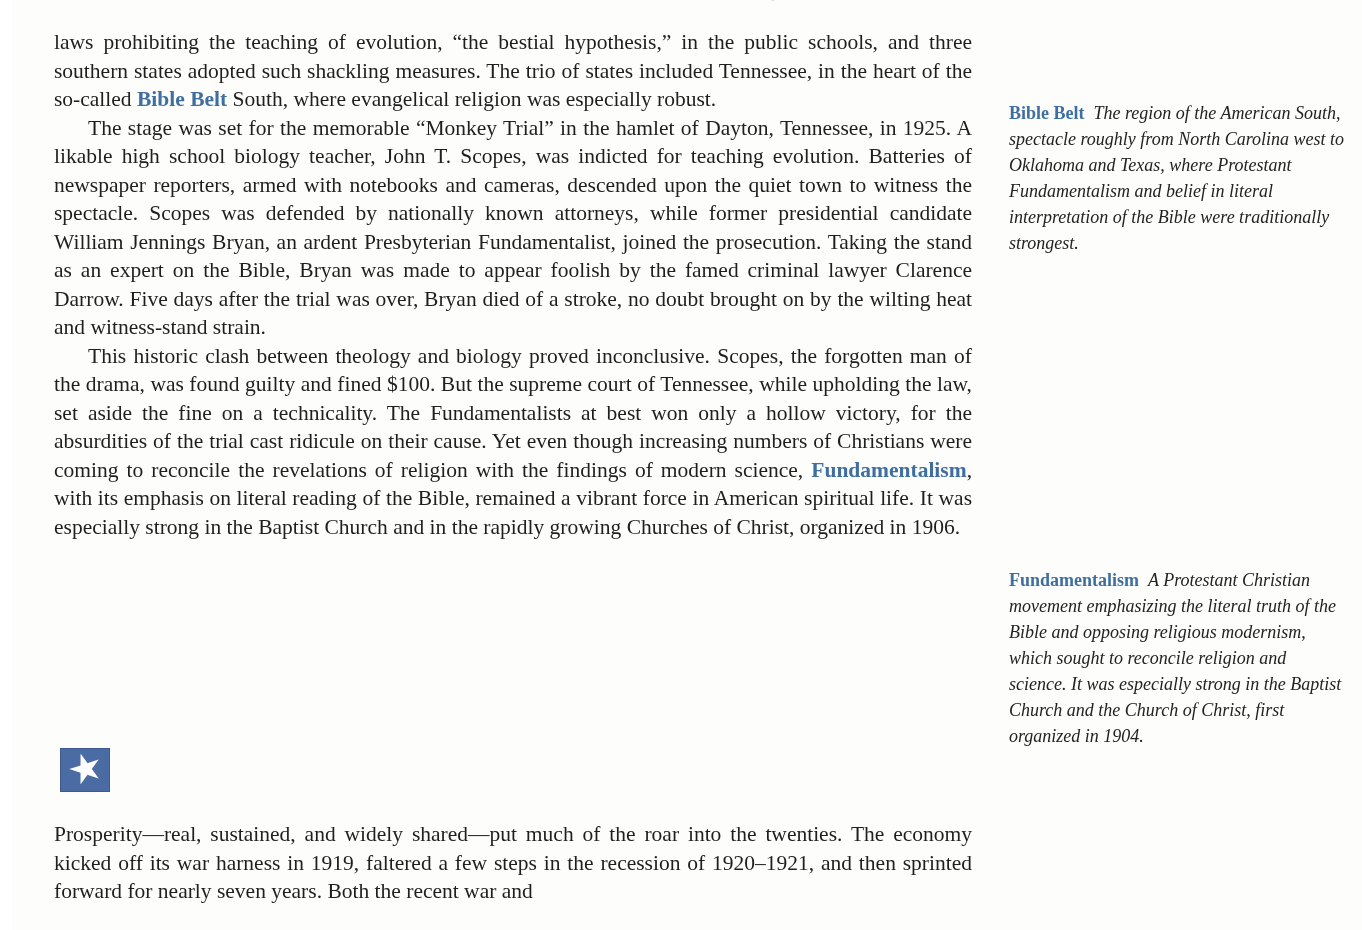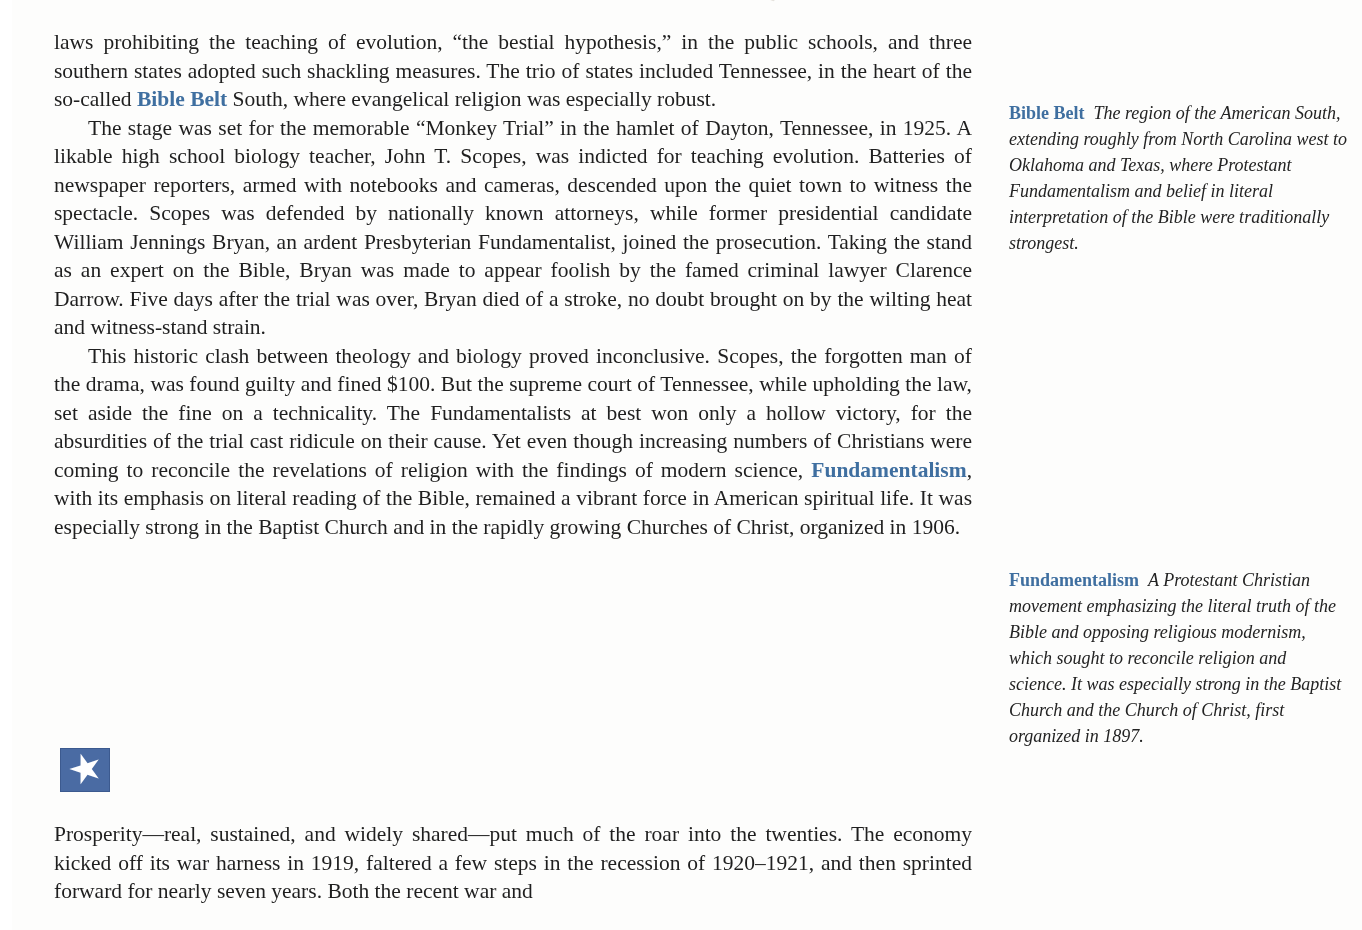--- a/index.html
+++ b/index.html
@@ -103,17 +103,17 @@
     <span class="star-box">
       <span class="star-glyph">★</span>
     </span>
   </div>
 
   <div class="after-heading" id="paras-bottom">
       <p class="body-para"><span>Prosperity—real, sustained, and widely shared—put much of the roar into the twenties. The economy kicked off its war harness in 1919, faltered a few steps in the recession of 1920–1921, and then sprinted forward for nearly seven years. Both the recent war and</span></p>
     </div>
 
   <aside class="sidebar" id="notes-col">
-      <div class="note" id="note-0"><span class="note-term">Bible Belt</span><span>The region of the American South, extending roughly from North Carolina west to Oklahoma and Texas, where Protestant Fundamentalism and belief in literal interpretation of the Bible were traditionally strongest.</span></div>
-      <div class="note" id="note-1"><span class="note-term">Fundamentalism</span><span>A Protestant Christian movement emphasizing the literal truth of the Bible and opposing religious modernism, which sought to reconcile religion and science. It was especially strong in the Baptist Church and the Church of Christ, first organized in 1897.</span></div>
+      <div class="note" id="note-0"><span class="note-term">Bible Belt</span><span>The region of the American South, spectacle roughly from North Carolina west to Oklahoma and Texas, where Protestant Fundamentalism and belief in literal interpretation of the Bible were traditionally strongest.</span></div>
+      <div class="note" id="note-1"><span class="note-term">Fundamentalism</span><span>A Protestant Christian movement emphasizing the literal truth of the Bible and opposing religious modernism, which sought to reconcile religion and science. It was especially strong in the Baptist Church and the Church of Christ, first organized in 1904.</span></div>
     </aside>
 
 </div>
 
 </body></html>

